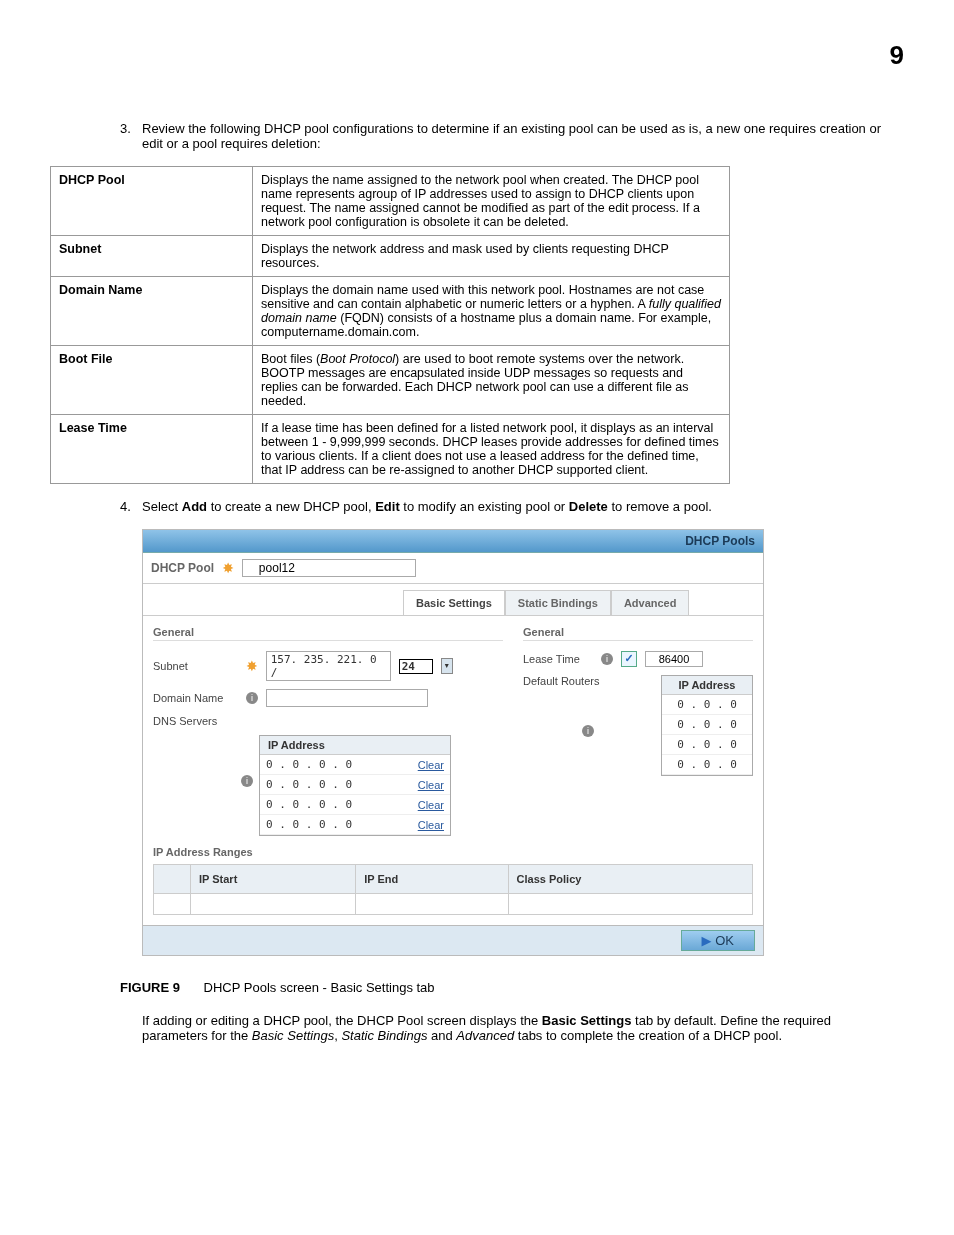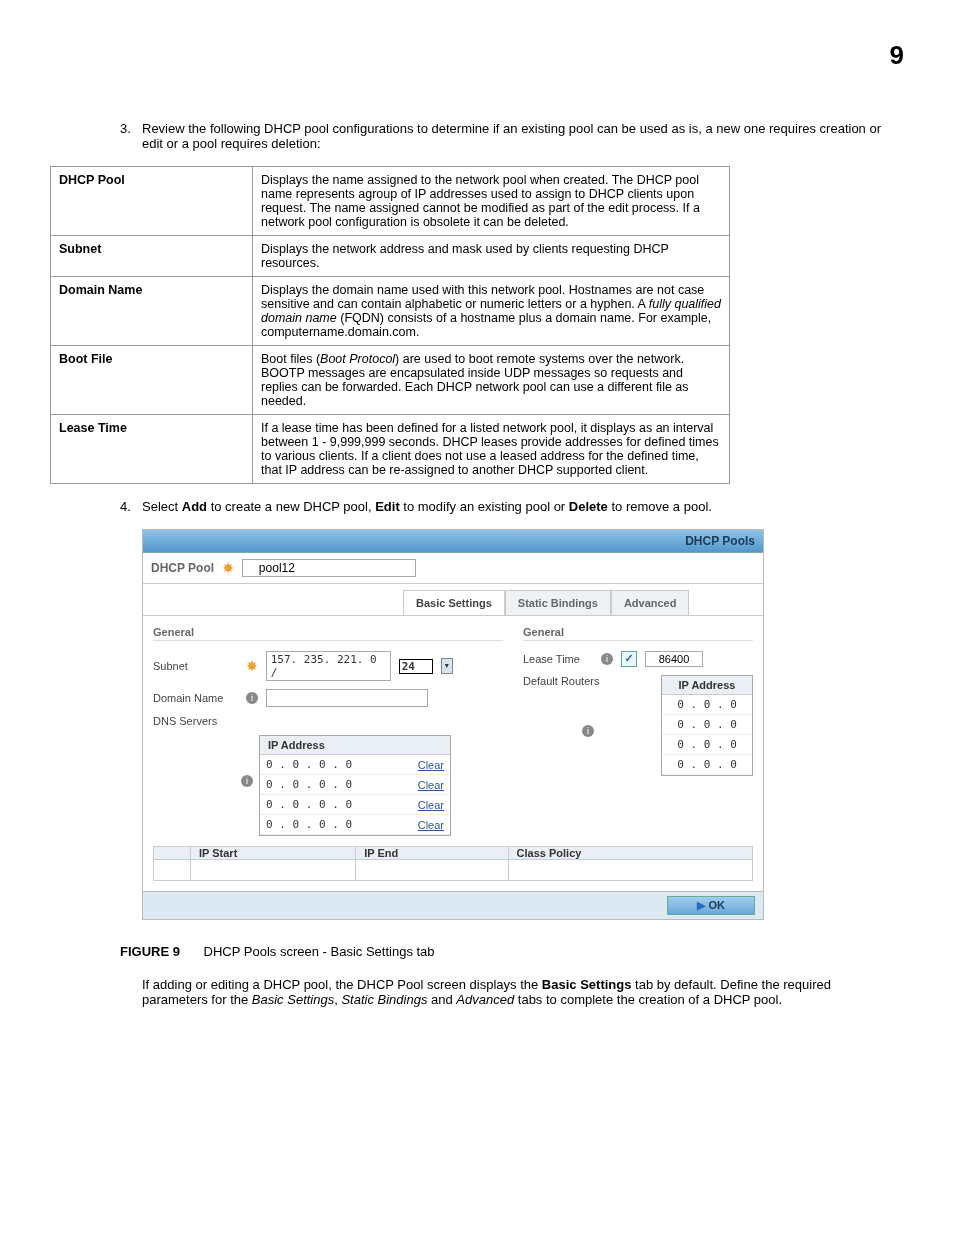--- a/index.html
+++ b/index.html
@@ -272,40 +272,40 @@
   }
   .ranges-table {
     width: 100%;
     border: 1px solid #ccc;
     border-collapse: collapse;
     font-size: 11px;
   }
   .ranges-table th {
     background: #e9eff4;
     text-align: left;
-    padding: 0 8px;
+    padding: 8px 8px;
     font-weight: bold;
     border: 1px solid #ccc;
   }
   .ranges-table td {
     padding: 10px 8px;
     border: 1px solid #ccc;
   }
   .ss-footer {
     background: #dce8f2;
     padding: 4px 8px;
     text-align: right;
     border-top: 1px solid #bbb;
   }
   .ok-btn {
     background: linear-gradient(to bottom, #9fcdf0, #6aa8d6);
     border: 1px solid #6a9;
-    padding: 2px 29px;
-    font-size: 11px;
-    font-weight: bold;
+    padding: 2px 20px;
+    font-size: 13px;
+    font-weight: normal;
     color: #1b3a57;
     cursor: pointer;
   }
   .italic { font-style: italic; }
   .bold { font-weight: bold; text-align: center; }
 </style>
 </head>
 <body>
 
 <div class="page-number">9</div>
@@ -436,20 +436,21 @@
           </div>
         </div>
       </div>
       <div style="text-align:center; margin-top:-60px; margin-right:100px;">
         <span class="info-icon">i</span>
       </div>
     </div>
   </div>
 
   <div class="ss-ranges">
+    <div class="title">IP Address Ranges</div>
     <table class="ranges-table">
       <tbody>
           <tr>
         <th style="width:20px"></th>
         <th>IP Start</th>
         <th>IP End</th>
         <th>Class Policy</th>
       </tr>
       <tr>
         <td></td>

